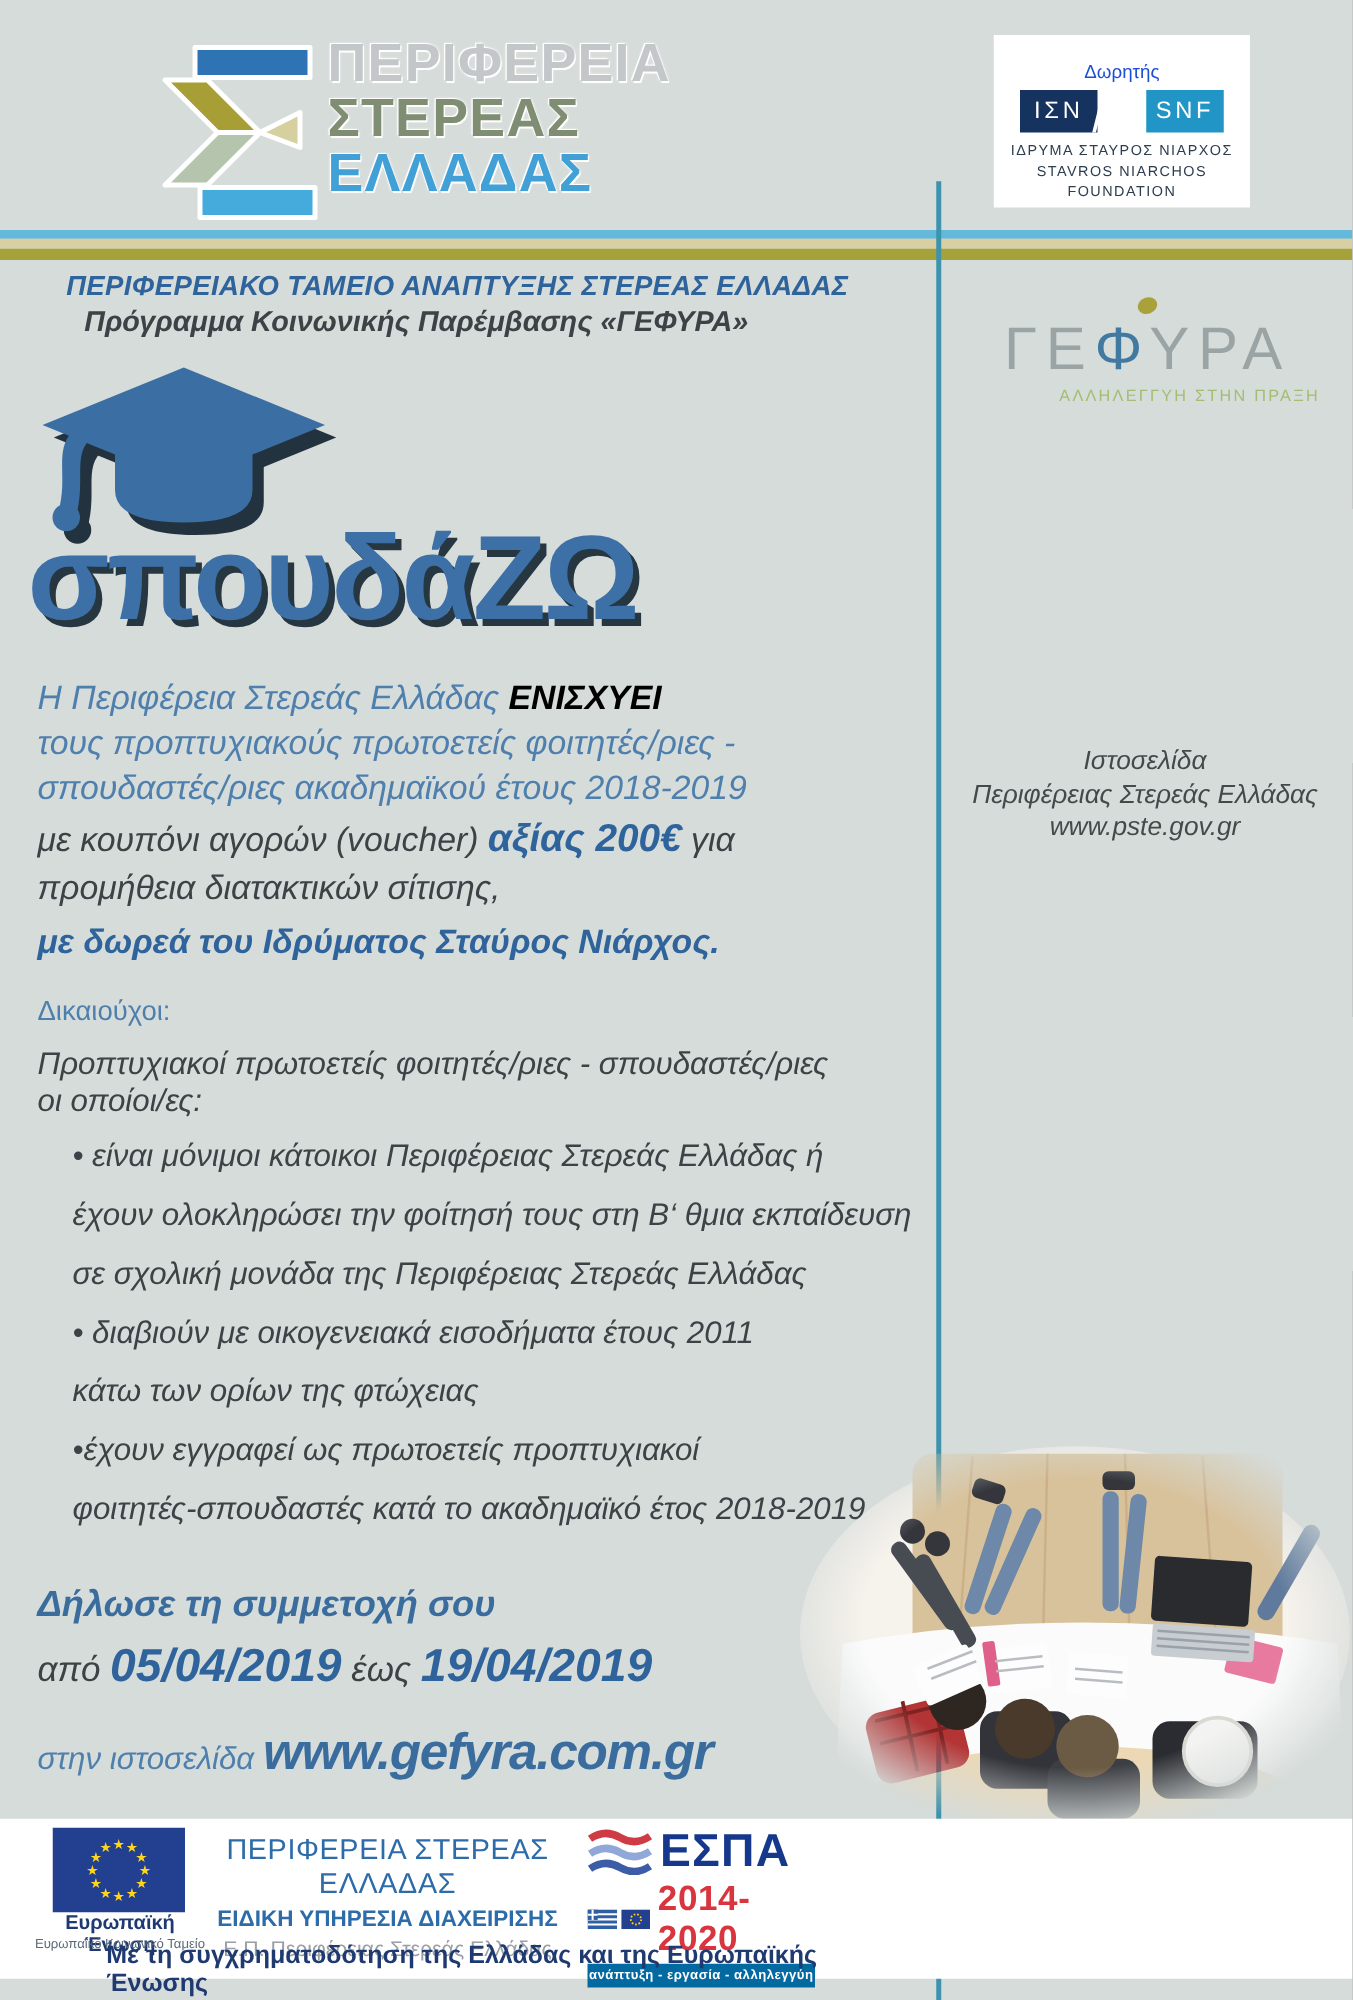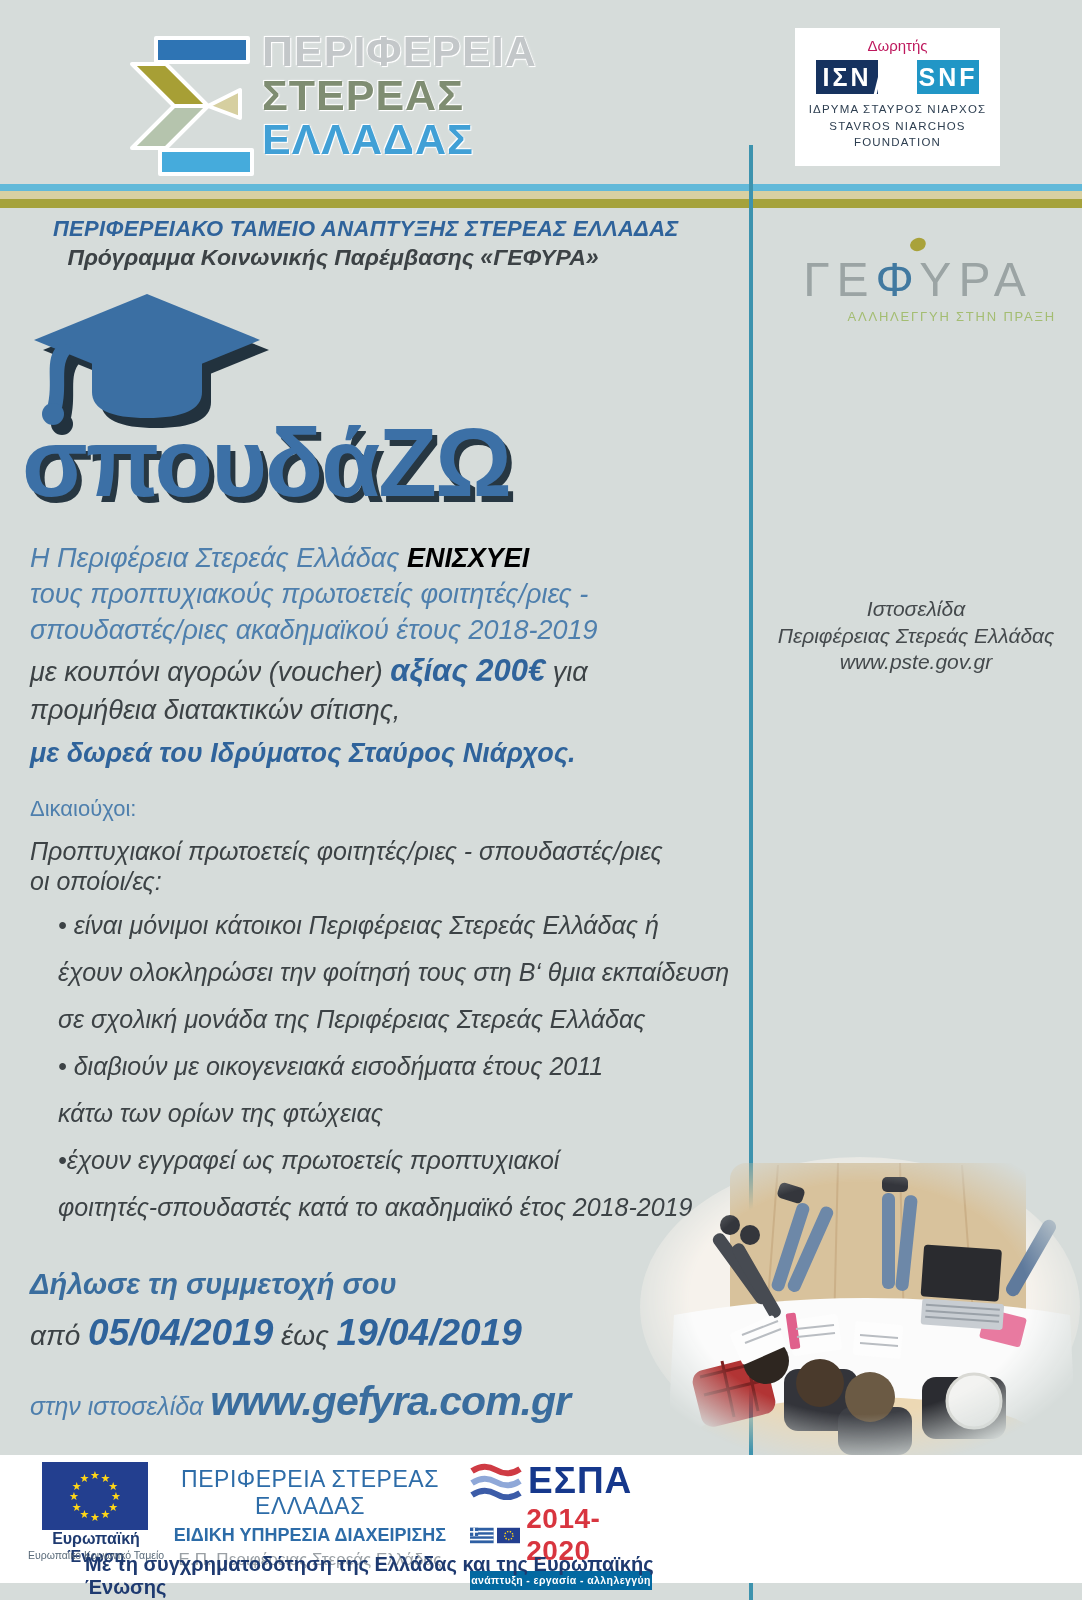--- a/index.html
+++ b/index.html
@@ -20,24 +20,24 @@
   .logo-text{position:absolute;left:262px;top:30px;width:280px;line-height:1.02;
     font-weight:bold;font-size:43px;letter-spacing:1px;
     text-shadow:0 0 3px #fff,1px 1px 0 #fff,-1px -1px 0 #fff;}
   .logo-text .lt1{color:#c3c7c9;}
   .logo-text .lt2{color:#7f8d72;}
   .logo-text .lt3{color:#41a0d6;}
 
   
   .snf{position:absolute;left:795px;top:28px;width:205px;height:138px;background:#fff;
        text-align:center;}
-  .snf .donor{margin-top:9px;font-size:15px;color:#be185d;}
+  .snf .donor{margin-top:21px;font-size:15px;color:#1d4ed8;}
   .snf .blocks{display:flex;justify-content:center;margin-top:6px;}
-  .snf .blk{width:62px;height:34px;line-height:34px;color:#fff;font-weight:bold;
-            font-size:25px;letter-spacing:3px;}
+  .snf .blk{width:62px;height:34px;line-height:34px;color:#fff;font-weight:normal;
+            font-size:19px;letter-spacing:3px;}
   .snf .blk.isn{background:#16325f;}
   .snf .blk.snfb{background:#2196c6;margin-left:36px;}
   .snf .slash{width:0;height:34px;border-left:3px solid #fff;transform:skewX(-14deg);}
   .snf .nm{font-size:11.5px;color:#2d3e50;letter-spacing:1.2px;line-height:1.45;margin-top:7px;}
 
   
   .prog1{position:absolute;left:53px;top:216px;width:640px;font-size:22px;font-weight:bold;
          font-style:italic;color:#2f639b;letter-spacing:.3px;}
   .prog2{position:absolute;left:53px;top:244px;width:560px;text-align:center;font-size:23px;
          font-weight:bold;font-style:italic;color:#3c4245;}

